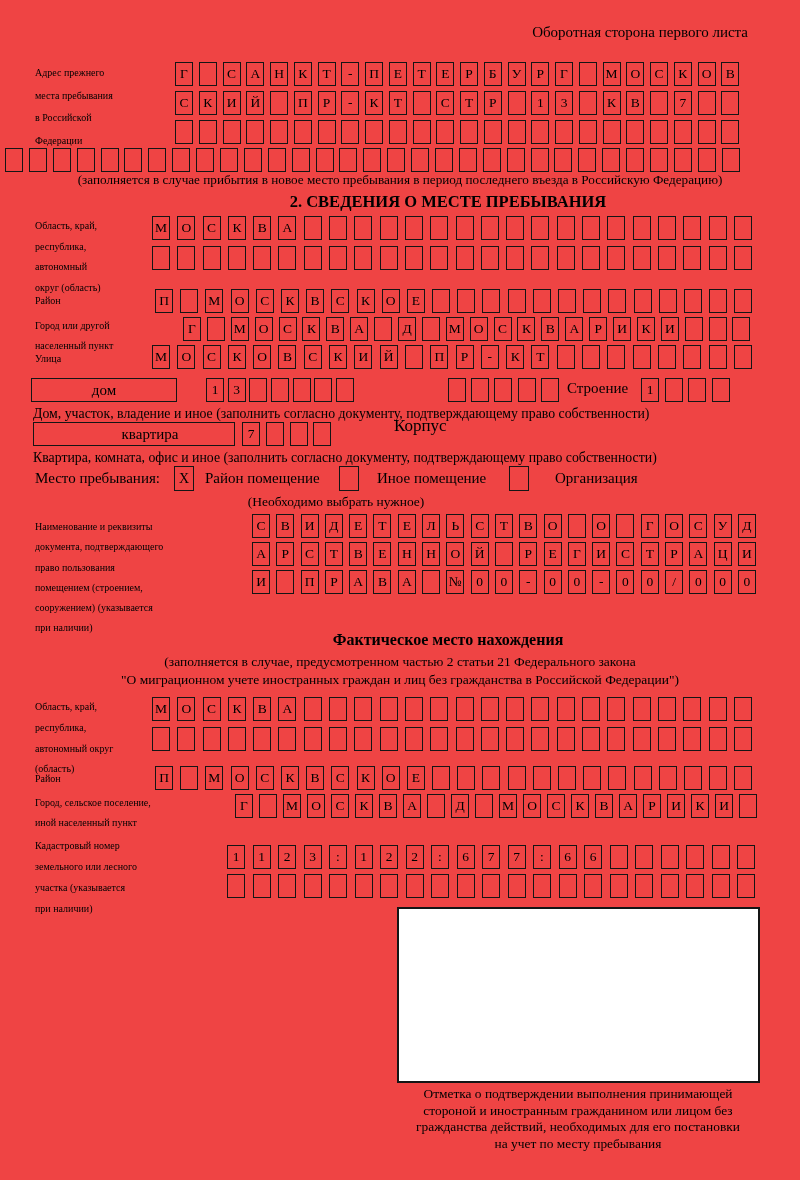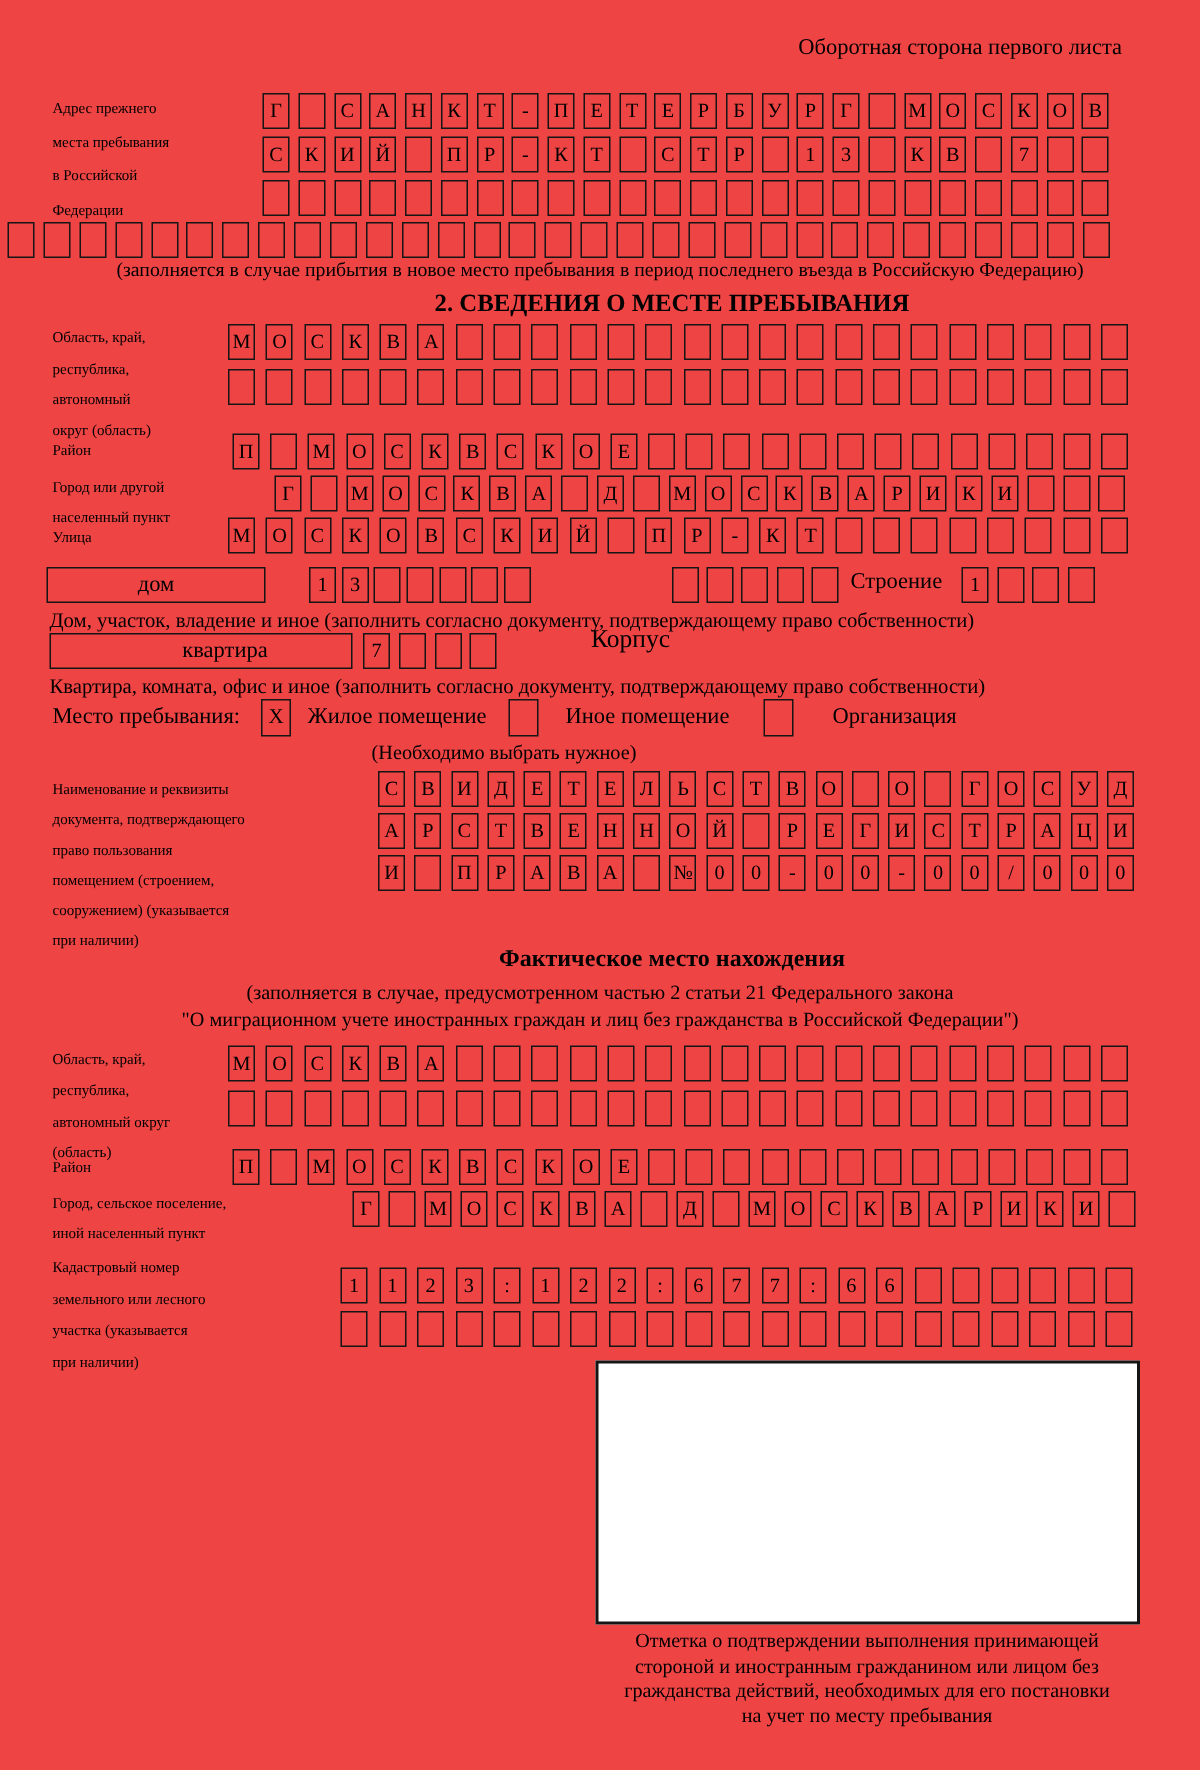--- a/index.html
+++ b/index.html
@@ -319,21 +319,21 @@
   <div class="cellrow" style="left:242px;top:422px;--g:5.8px;">
       <span class="cell">7</span>
       <span class="cell"></span>
       <span class="cell"></span>
       <span class="cell"></span>
     </div>
   <div class="lnote" style="left:33px;top:450px;">Квартира, комната, офис и иное (заполнить согласно документу, подтверждающему право собственности)</div>
 
   <div class="abs" style="left:35px;top:470px;font-size:15px;">Место пребывания:</div>
   <div class="cb" style="left:174px;top:466px;">X</div>
-  <div class="abs" style="left:205px;top:470px;font-size:15px;">Жилое помещение</div>
+  <div class="abs" style="left:205px;top:470px;font-size:15px;">Район помещение</div>
   <div class="cb" style="left:339px;top:466px;"></div>
   <div class="abs" style="left:377px;top:470px;font-size:15px;">Иное помещение</div>
   <div class="cb" style="left:509px;top:466px;"></div>
   <div class="abs" style="left:555px;top:470px;font-size:15px;">Организация</div>
   <div class="note" style="left:146px;top:494px;width:380px;font-size:13.5px;">(Необходимо выбрать нужное)</div>
 
   <div class="lbl" style="left:35px;top:517px;line-height:20.3px;">Наименование и реквизиты
 документа, подтверждающего
 право пользования
 помещением (строением,

